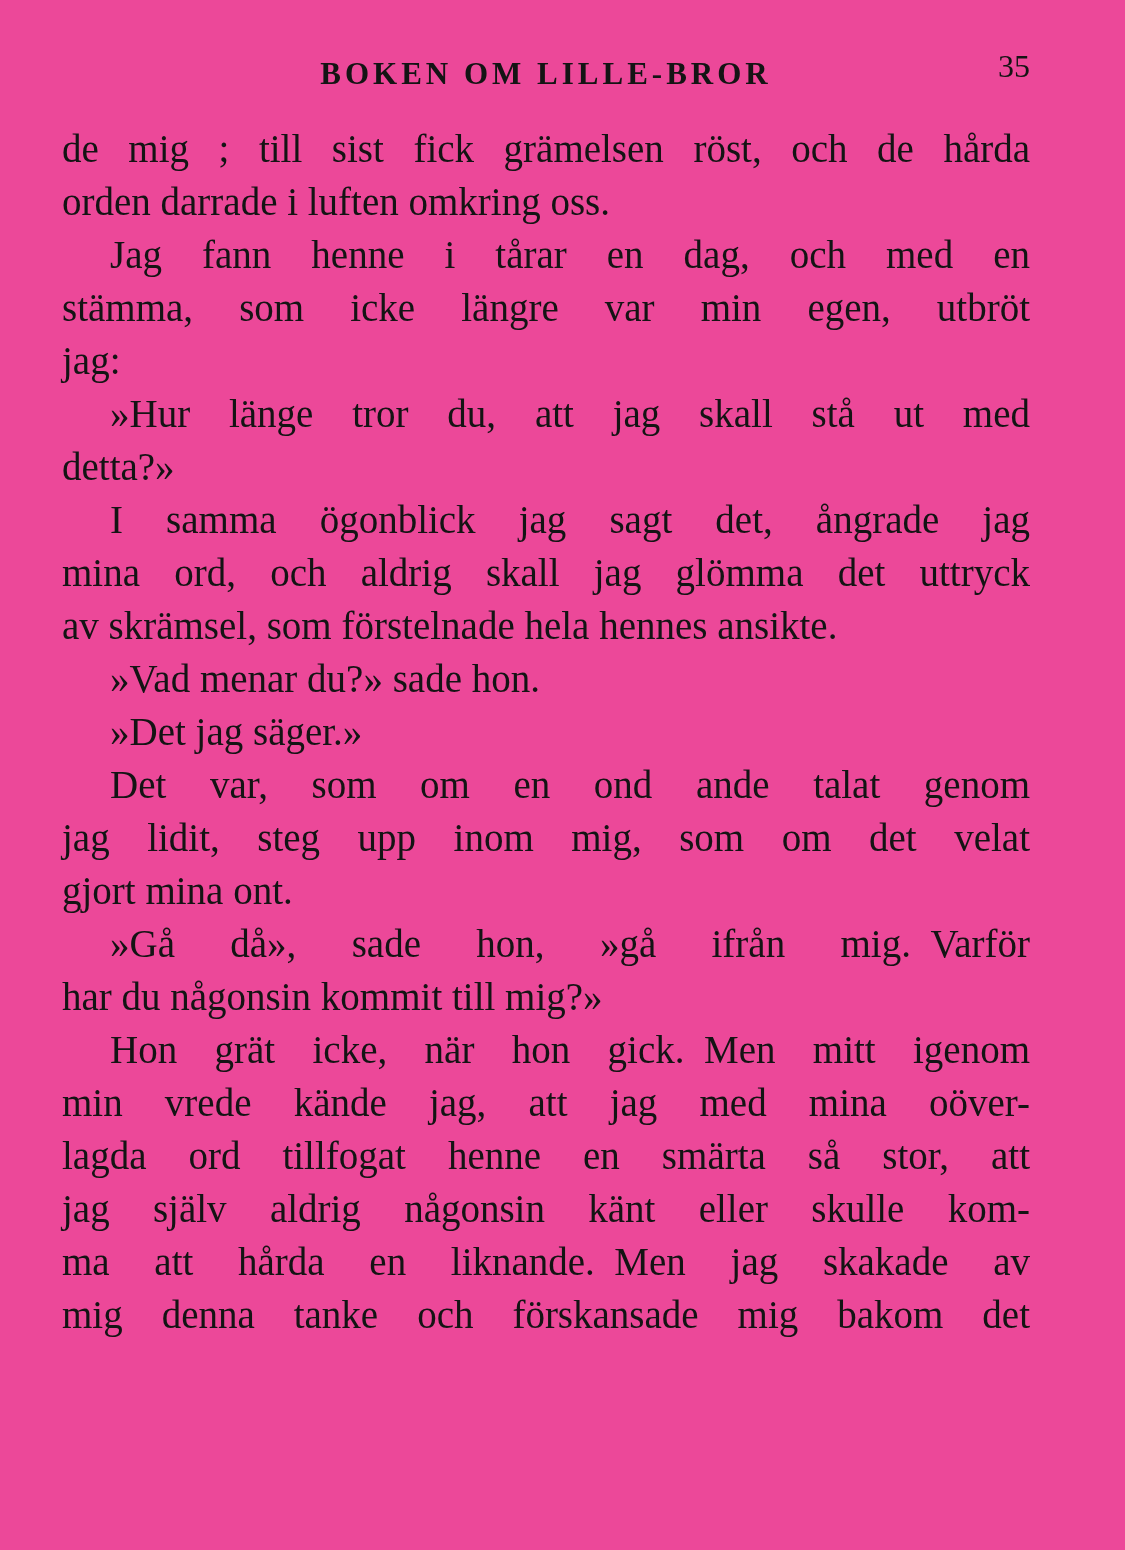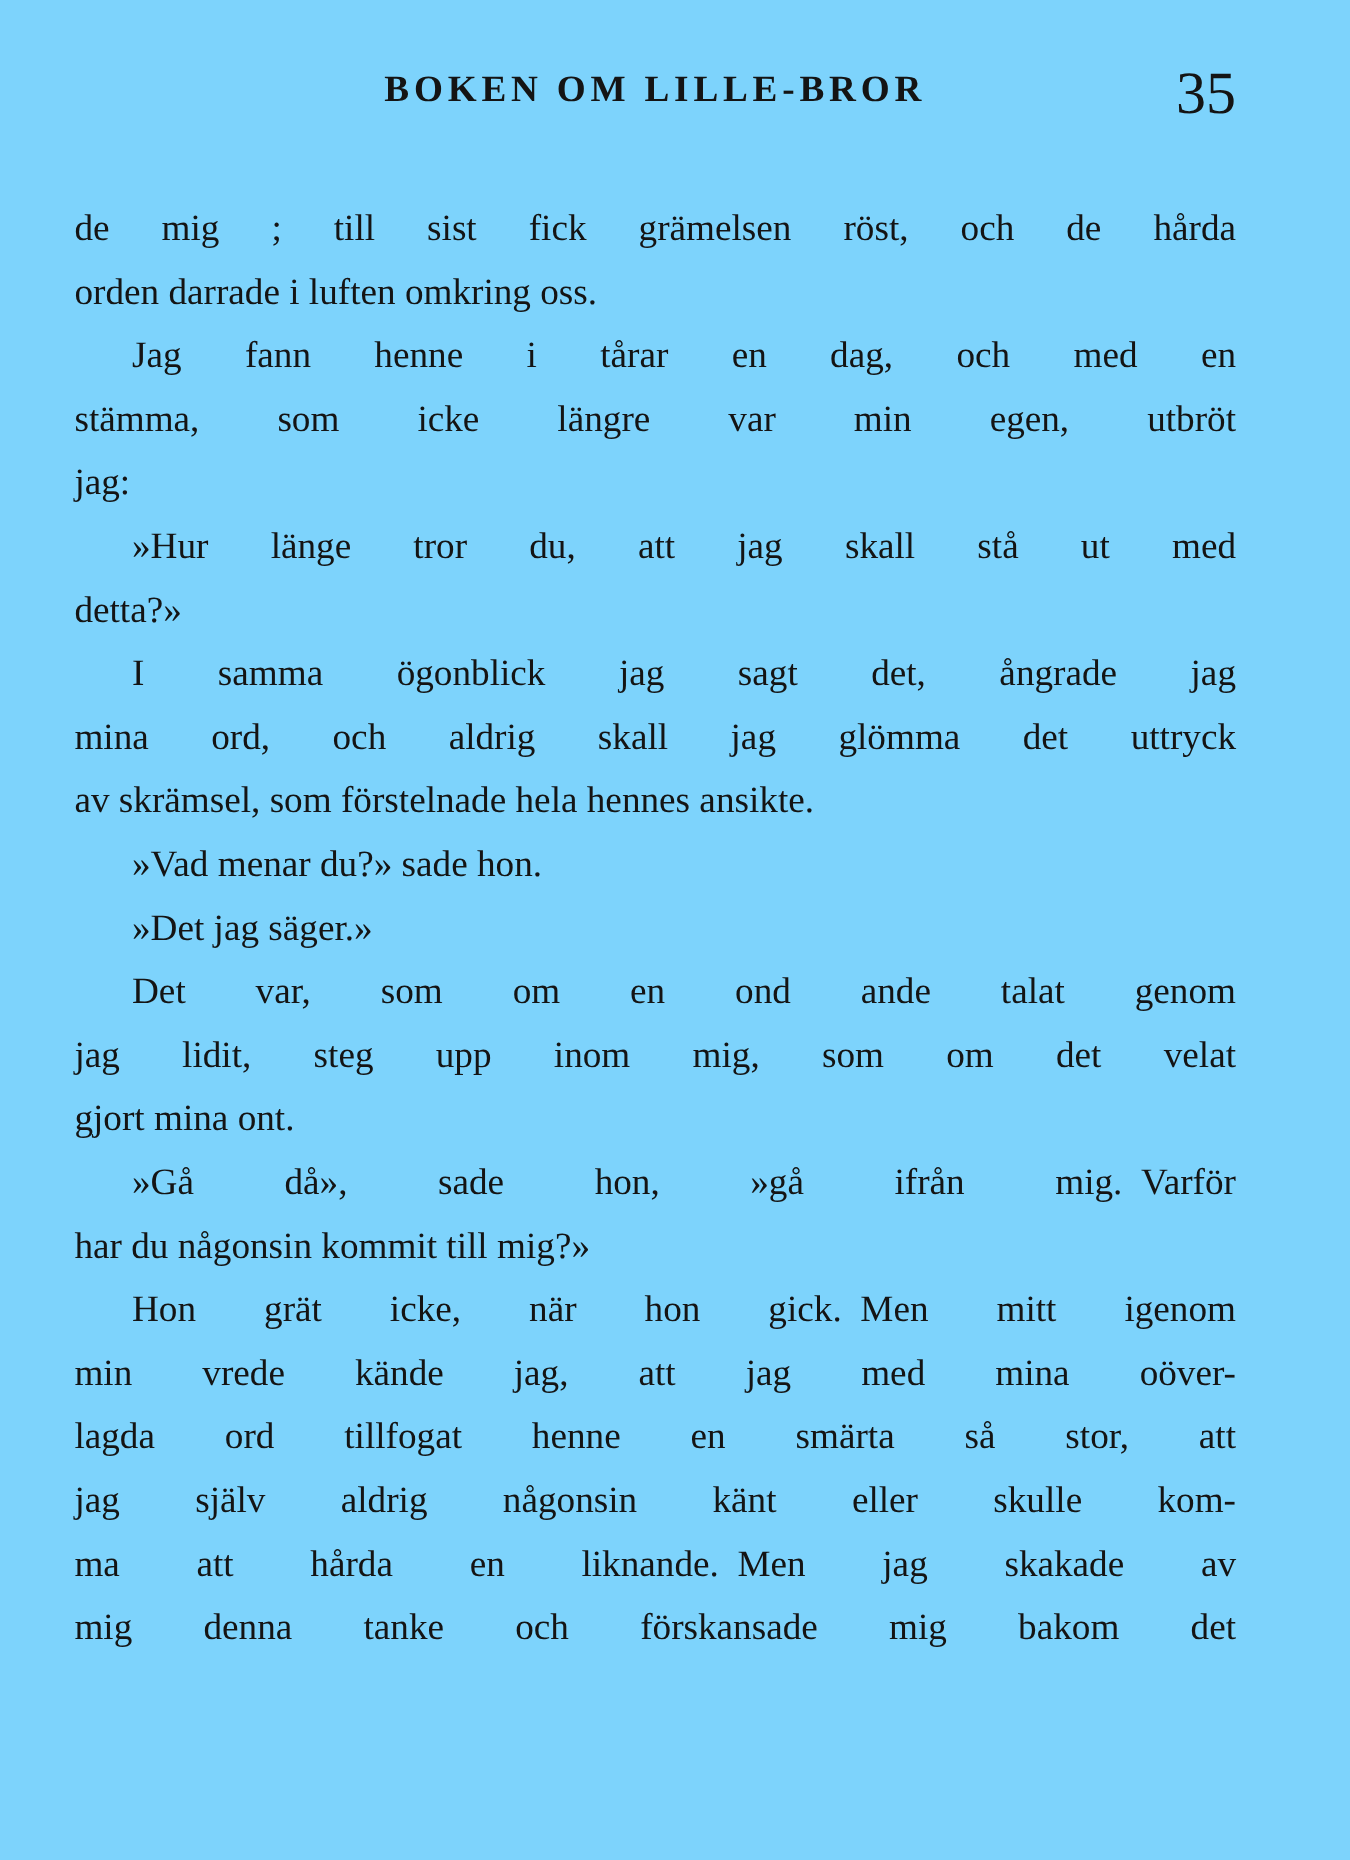--- a/index.html
+++ b/index.html
@@ -4,21 +4,21 @@
 <style>
   html, body {
     margin: 0;
     padding: 0;
     background: #ffffff;
   }
   .page {
     position: relative;
     width: 1125px;
     height: 1550px;
-    background: #7dd3fc;
+    background: #ec4899;
     overflow: hidden;
     font-family: "Liberation Serif", "DejaVu Serif", serif;
     color: #141414;
   }
   
   .running-head {
     position: absolute;
     top: 48px;
     left: 62px;
     width: 968px;
@@ -32,32 +32,31 @@
     text-align: center;
     font-size: 31px;
     font-weight: 600;
     letter-spacing: 4px;
     white-space: nowrap;
   }
   .page-number {
     position: absolute;
     right: 0;
     top: 0;
-    font-size: 50px;
+    font-size: 32px;
     font-weight: 500;
   }
   
   .body-text {
     position: absolute;
     top: 122px;
     left: 62px;
     width: 968px;
-    font-size: 31px;
+    font-size: 39px;
     line-height: 53px;
-    margin-top: 41px;
   }
   .line {
     height: 53px;
     text-align: left;
     overflow: visible;
   }
   .line.justify {
     text-align: justify;
     text-align-last: justify;
   }

